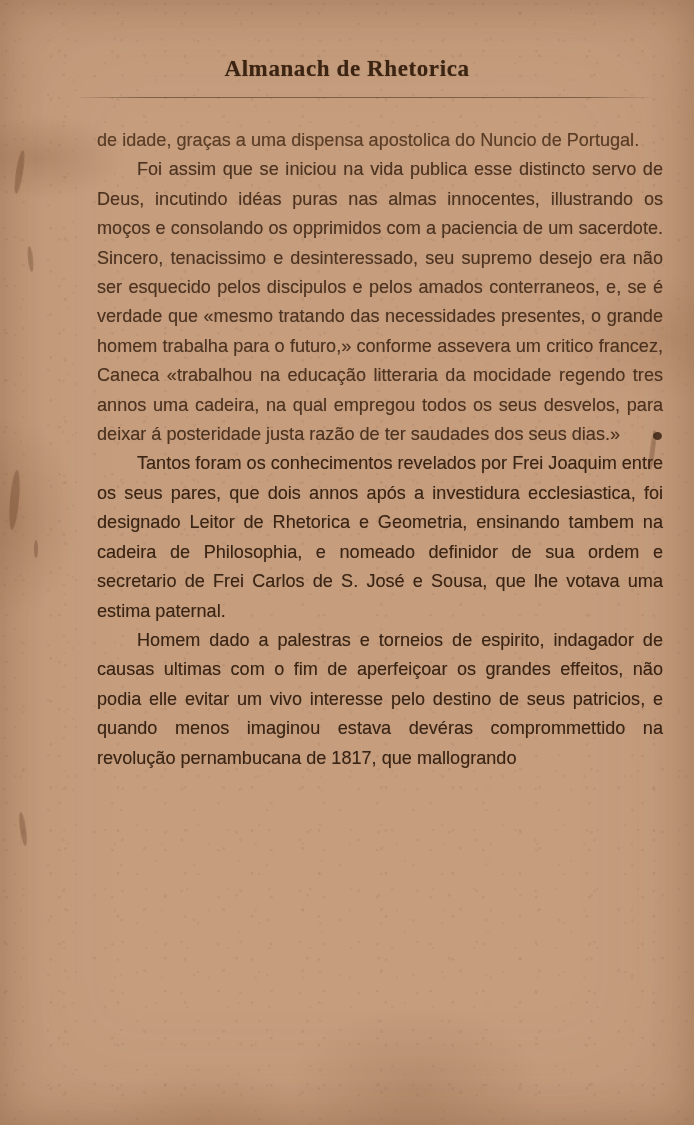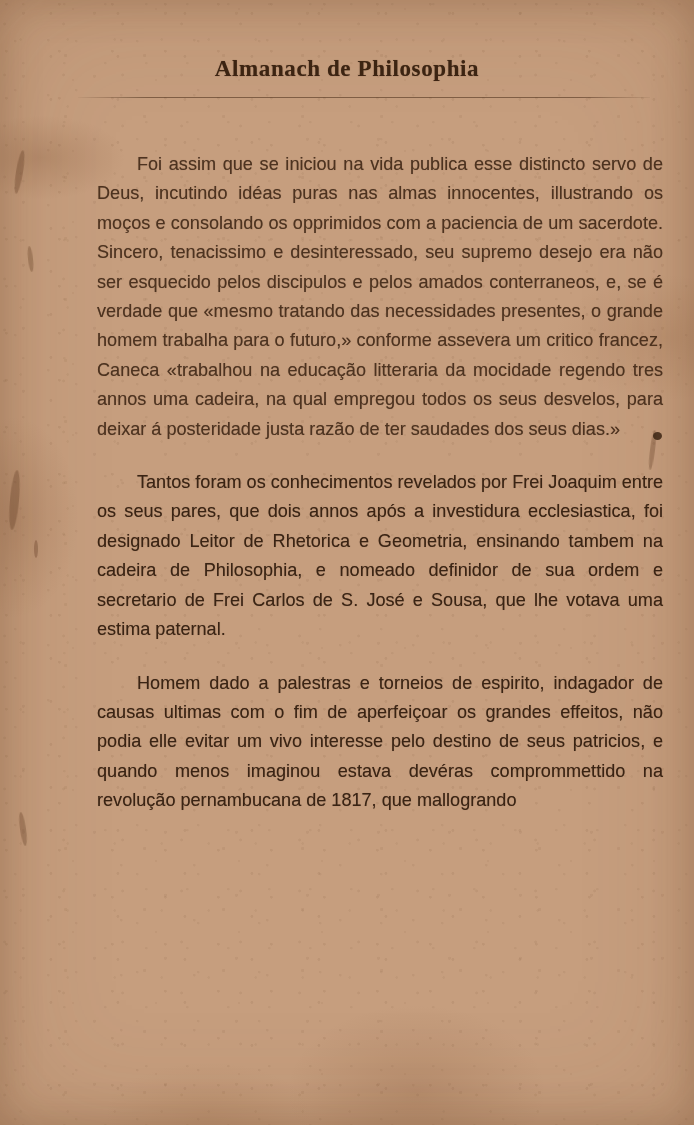--- a/index.html
+++ b/index.html
@@ -112,21 +112,20 @@
     font-size: 18.1px;
     line-height: 29.4px;
     text-align: justify;
     text-shadow: 0 0 0.7px rgba(58,36,20,0.4);
   }
   .body-text p {
     margin: 0;
   }
   .body-text p.indent {
     text-indent: 40px;
-    margin-top: 24px;
   }
   
   .fade1 { color: #5b3d25; }
   .fade2 { color: #4d3320; }
 
   .blot {
     position: absolute;
     width: 9px;
     height: 8px;
     background: #3a2414;
@@ -143,25 +142,26 @@
   <div class="stains"></div>
 
   <div class="scuff" style="left:16px; top:150px; width:7px; height:44px; transform:rotate(9deg);"></div>
   <div class="scuff" style="left:28px; top:246px; width:5px; height:26px; transform:rotate(-6deg);"></div>
   <div class="scuff" style="left:10px; top:470px; width:9px; height:60px; transform:rotate(5deg);"></div>
   <div class="scuff" style="left:34px; top:540px; width:4px; height:18px;"></div>
   <div class="scuff" style="left:20px; top:812px; width:6px; height:34px; transform:rotate(-8deg);"></div>
   <div class="scuff" style="left:650px; top:430px; width:5px; height:40px; transform:rotate(7deg);"></div>
 
   <div class="header">
-    <div class="header-title">Almanach de Philosophia</div>
+    <div class="header-title">Almanach de Rhetorica</div>
   </div>
   <div class="header-rule"></div>
 
   <div class="body-text">
+    <p class="fade1">de idade, graças a uma dispensa apostolica do Nuncio de Portugal.</p>
     <p class="indent fade2">Foi assim que se iniciou na vida publica esse distincto servo de Deus, incutindo idéas puras nas almas innocentes, illustrando os moços e consolando os opprimidos com a paciencia de um sacerdote. Sincero, tenacissimo e desinteressado, seu supremo desejo era não ser esquecido pelos discipulos e pelos amados conterraneos, e, se é verdade que «mesmo tratando das necessidades presentes, o grande homem trabalha para o futuro,» conforme assevera um critico francez, Caneca «trabalhou na educação litteraria da mocidade regendo tres annos uma cadeira, na qual empregou todos os seus desvelos, para deixar á posteridade justa razão de ter saudades dos seus dias.»</p>
     <p class="indent">Tantos foram os conhecimentos revelados por Frei Joaquim entre os seus pares, que dois annos após a investidura ecclesiastica, foi designado Leitor de Rhetorica e Geometria, ensinando tambem na cadeira de Philosophia, e nomeado definidor de sua ordem e secretario de Frei Carlos de S. José e Sousa, que lhe votava uma estima paternal.</p>
     <p class="indent">Homem dado a palestras e torneios de espirito, indagador de causas ultimas com o fim de aperfeiçoar os grandes effeitos, não podia elle evitar um vivo interesse pelo destino de seus patricios, e quando menos imaginou estava devéras comprommettido na revolução pernambucana de 1817, que mallogrando</p>
   </div>
 
   <div class="blot" style="left:653px; top:432px;"></div>
 
   <div class="edge-dark"></div>
 </div>
 

